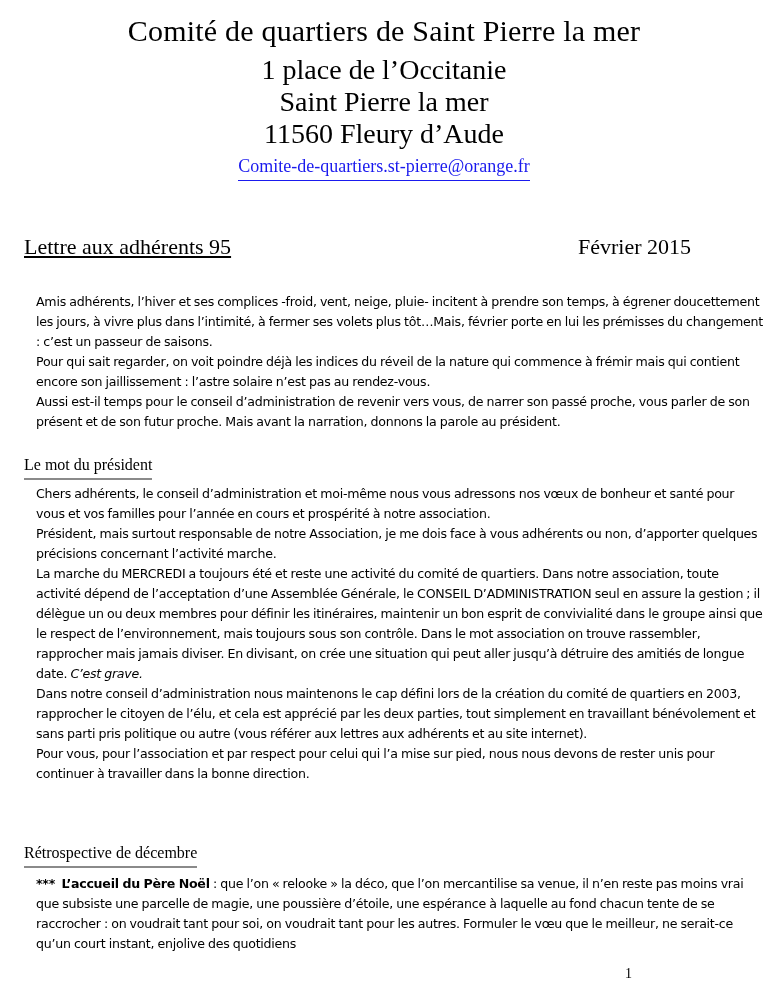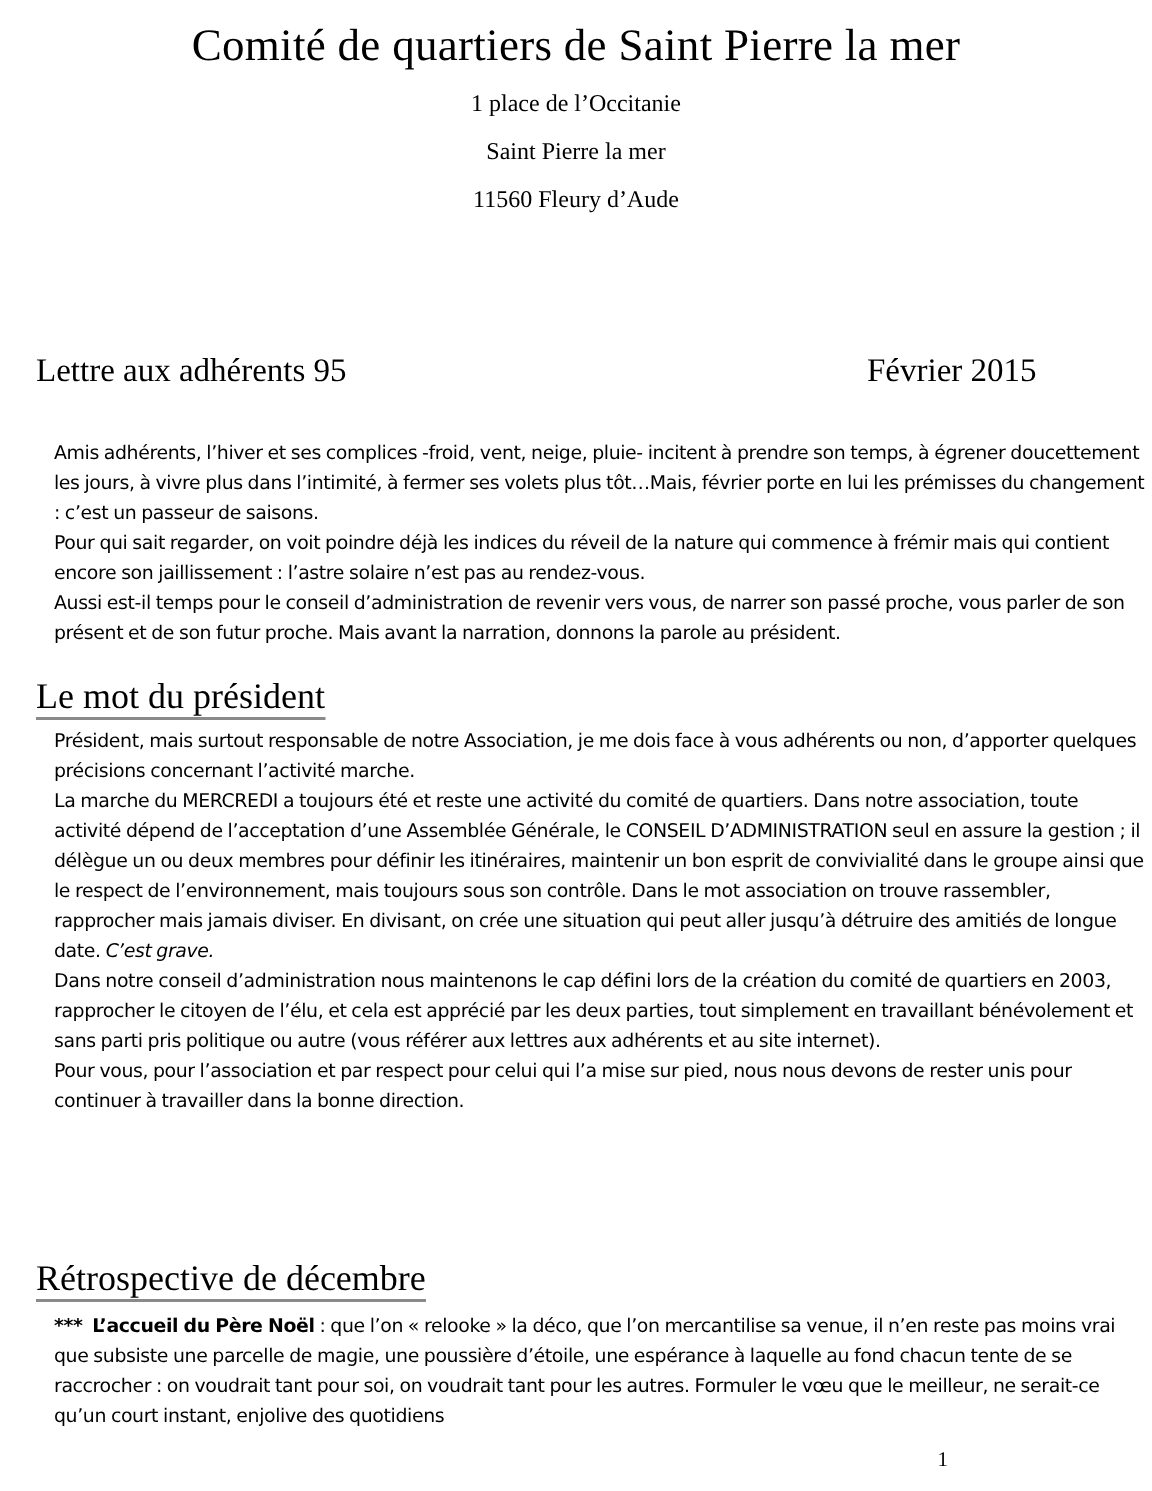--- a/index.html
+++ b/index.html
@@ -1,58 +1,60 @@
 <!DOCTYPE html>
 <html><head>
 <meta charset="utf-8">
 <style>
   html, body { margin: 0; padding: 0; background: #ffffff; }
   body { width: 768px; height: 994px; overflow: hidden; position: relative; color: #000; }
   .page { position: absolute; left: 0; top: 0; width: 652px; height: 994px; }
   .header { position: absolute; left: 0; top: 8px; width: 768px; text-align: center; font-family: "Liberation Serif", "DejaVu Serif", serif; }
   .title { font-size: 30px; line-height: 46px; margin: 0; font-weight: normal; letter-spacing: 0.2px; }
-  .addr { font-size: 16px; line-height: 32px; margin: 0; }
+  .addr { font-size: 28px; line-height: 32px; margin: 0; }
   .email { display: inline-block; font-size: 18px; line-height: 28px; color: #1a1aee; text-decoration: none; border-bottom: 1px solid #1a1aee; margin-top: 2px; }
   .meta-row { position: absolute; left: 24px; top: 232px; width: 680px; font-family: "Liberation Serif", "DejaVu Serif", serif; font-size: 22px; line-height: 30px; }
-  .meta-left { position: absolute; left: 0; top: 0; }
+  .meta-left { position: absolute; left: 0; top: 0; text-decoration: underline; }
   .meta-right { position: absolute; left: 554px; top: 0; }
   .body-text { font-family: "DejaVu Sans", sans-serif; font-size: 12.6px; line-height: 20px; letter-spacing: -0.25px; word-spacing: -0.5px; }
   .block { position: absolute; left: 36px; width: 730px; }
   .block p { margin: 0; }
-  .section-head { position: absolute; left: 24px; font-family: "Liberation Serif", "DejaVu Serif", serif; font-size: 24px; line-height: 26px; margin: 0; font-weight: normal; border-bottom: 2px solid #8a8a8a; padding-bottom: 0; }
+  .section-head { position: absolute; left: 24px; font-family: "Liberation Serif", "DejaVu Serif", serif; font-size: 16px; line-height: 26px; margin: 0; font-weight: normal; border-bottom: 2px solid #8a8a8a; padding-bottom: 0; }
   .stars { font-weight: bold; }
   .italic-bold { font-weight: bold; }
   .pagenum { position: absolute; right: 20px; top: 966px; font-family: "Liberation Serif", serif; font-size: 14px; }
 </style>
 </head>
 <body>
 
 <div class="page">
 
   <div class="header">
     <h1 class="title">Comité de quartiers de Saint Pierre la mer</h1>
     <p class="addr">1 place de l’Occitanie</p>
     <p class="addr">Saint Pierre la mer</p>
     <p class="addr">11560 Fleury d’Aude</p>
+    <a class="email">Comite-de-quartiers.st-pierre@orange.fr</a>
   </div>
 
   <div class="meta-row">
     <span class="meta-left">Lettre aux adhérents 95</span>
     <span class="meta-right">Février 2015</span>
   </div>
 
   <div class="block body-text" style="top:292px;">
     <p>Amis adhérents, l’hiver et ses complices -froid, vent, neige, pluie- incitent à prendre son temps, à égrener doucettement les jours, à vivre plus dans l’intimité, à fermer ses volets plus tôt…Mais, février porte en lui les prémisses du changement : c’est un passeur de saisons.</p>
     <p>Pour qui sait regarder, on voit poindre déjà les indices du réveil de la nature qui commence à frémir mais qui contient encore son jaillissement : l’astre solaire n’est pas au rendez-vous.</p>
     <p>Aussi est-il temps pour le conseil d’administration de revenir vers vous, de narrer son passé proche, vous parler de son présent et de son futur proche. Mais avant la narration, donnons la parole au président.</p>
   </div>
 
   <h2 class="section-head" style="top:452px;">Le mot du président</h2>
 
   <div class="block body-text" style="top:484px;">
+    <p>Chers adhérents, le conseil d’administration et moi-même nous vous adressons nos vœux de bonheur et santé pour vous et vos familles pour l’année en cours et prospérité à notre association.</p>
     <p>Président, mais surtout responsable de notre Association, je me dois face à vous adhérents ou non, d’apporter quelques précisions concernant l’activité marche.</p>
     <p><span>La marche du MERCREDI a toujours été et reste une activité du comité de quartiers. Dans notre association, toute activité dépend de l’acceptation d’une Assemblée Générale, le CONSEIL D’ADMINISTRATION seul en assure la gestion ; il délègue un ou deux membres pour définir les itinéraires, maintenir un bon esprit de convivialité dans le groupe ainsi que le respect de l’environnement, mais toujours sous son contrôle. Dans le mot association on trouve rassembler, rapprocher mais jamais diviser. En divisant, on crée une situation qui peut aller jusqu’à détruire des amitiés de longue date.</span> <em>C’est grave.</em></p>
     <p>Dans notre conseil d’administration nous maintenons le cap défini lors de la création du comité de quartiers en 2003, rapprocher le citoyen de l’élu, et cela est apprécié par les deux parties, tout simplement en travaillant bénévolement et sans parti pris politique ou autre (vous référer aux lettres aux adhérents et au site internet).</p>
     <p>Pour vous, pour l’association et par respect pour celui qui l’a mise sur pied, nous nous devons de rester unis pour continuer à travailler dans la bonne direction.</p>
   </div>
 
   <h2 class="section-head" style="top:840px;">Rétrospective de décembre</h2>
 
   <div class="block body-text" style="top:874px;">
     <p><span class="stars">***</span>&nbsp; <span class="italic-bold">L’accueil du Père Noël</span><span> : </span><span>que l’on « relooke » la déco, que l’on mercantilise sa venue, il n’en reste pas moins vrai que subsiste une parcelle de magie, une poussière d’étoile, une espérance à laquelle au fond chacun tente de se raccrocher : on voudrait tant pour soi, on voudrait tant pour les autres. Formuler le vœu que le meilleur, ne serait-ce qu’un court instant, enjolive des quotidiens</span></p>

